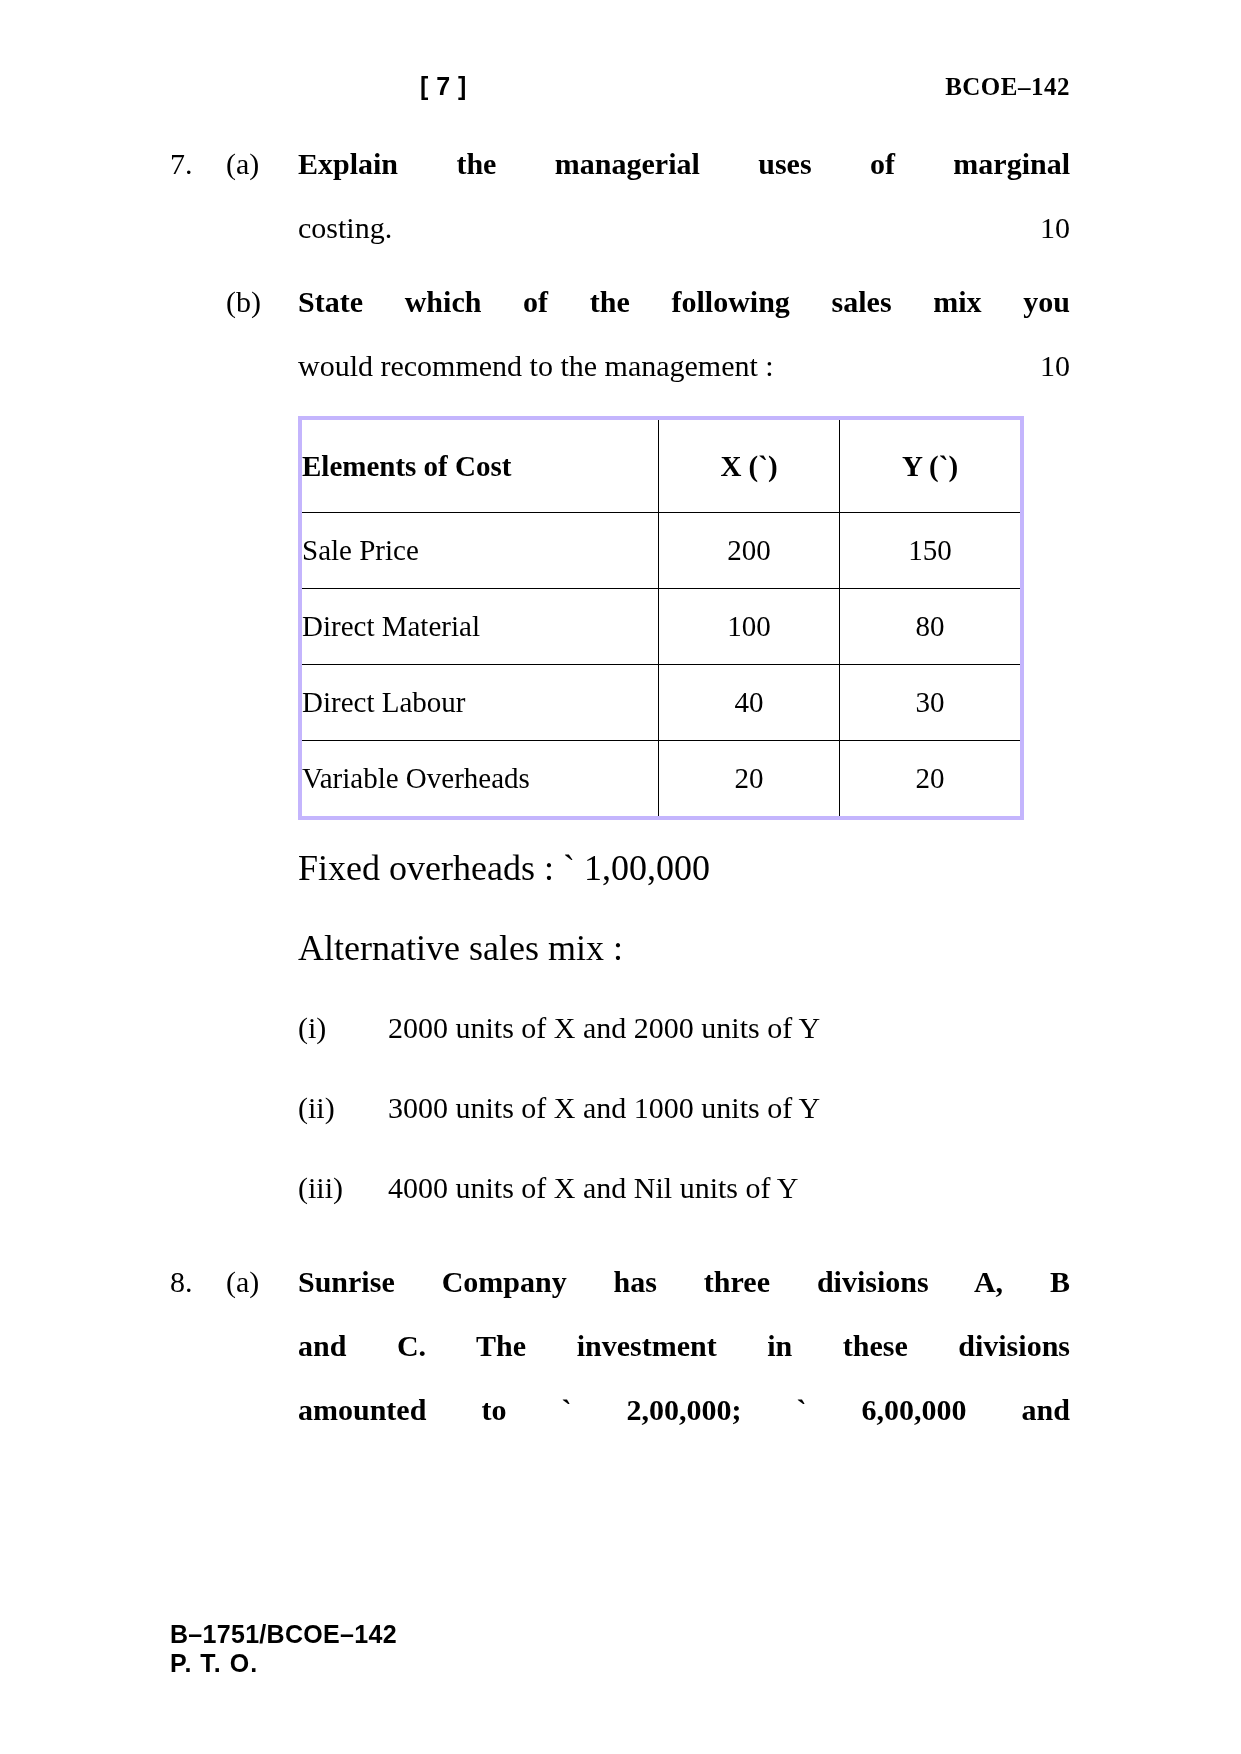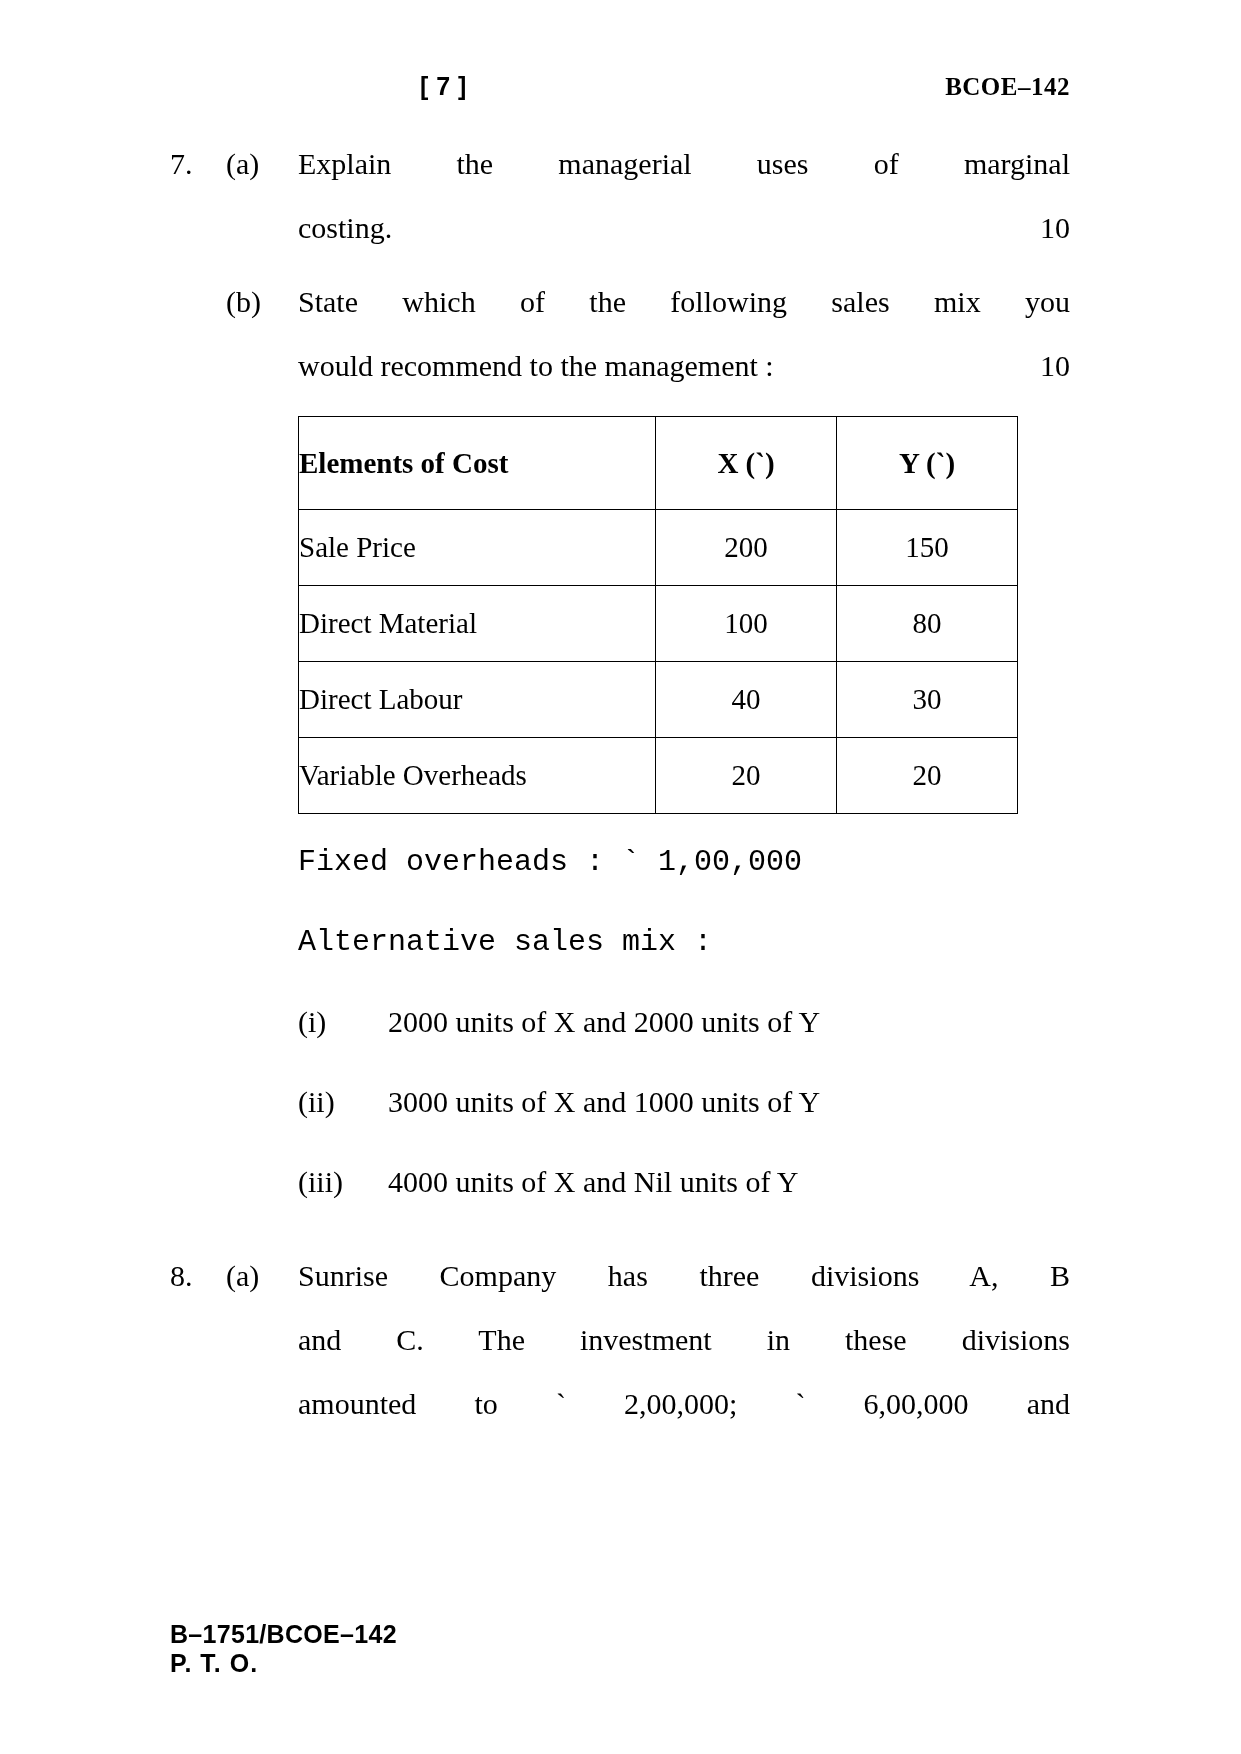--- a/index.html
+++ b/index.html
@@ -76,20 +76,21 @@
   }
   .qbody {
     flex: 1 1 auto;
     font-size: 30px;
     line-height: 64px;
   }
 
   .just {
     text-align: justify;
     text-align-last: justify;
+    font-weight: bold;
   }
 
   .marks-line {
     display: flex;
     justify-content: space-between;
     align-items: baseline;
     font-size: 30px;
     line-height: 64px;
   }
   .marks { font-size: 30px; }
@@ -98,21 +99,21 @@
   .cost-table-wrap {
     margin-left: 128px;
     margin-top: 18px;
     margin-bottom: 8px;
     width: 716px;
   }
   table.cost-table {
     border-collapse: collapse;
     width: 716px;
     table-layout: fixed;
-    border: 1px solid #c4b5fd;
+    border: 4px solid #c4b5fd;
   }
   table.cost-table th,
   table.cost-table td {
     border: 1.5px solid #000;
     padding: 0;
     font-size: 29px;
     height: 75px;
     vertical-align: middle;
   }
   table.cost-table th {
@@ -128,24 +129,23 @@
     padding-left: 18px;
   }
   .cell-center { text-align: center; }
 
   
   .below-table {
     margin-left: 128px;
     width: 790px;
   }
   .below-line {
-    font-size: 30px;
+    font-size: 36px;
     line-height: 80px;
     white-space: nowrap;
-    font-family: Liberation Mono, monospace;
   }
 
   .alt-item {
     display: flex;
     align-items: flex-start;
     font-size: 30px;
     line-height: 80px;
   }
   .alt-marker {
     flex: 0 0 70px;

